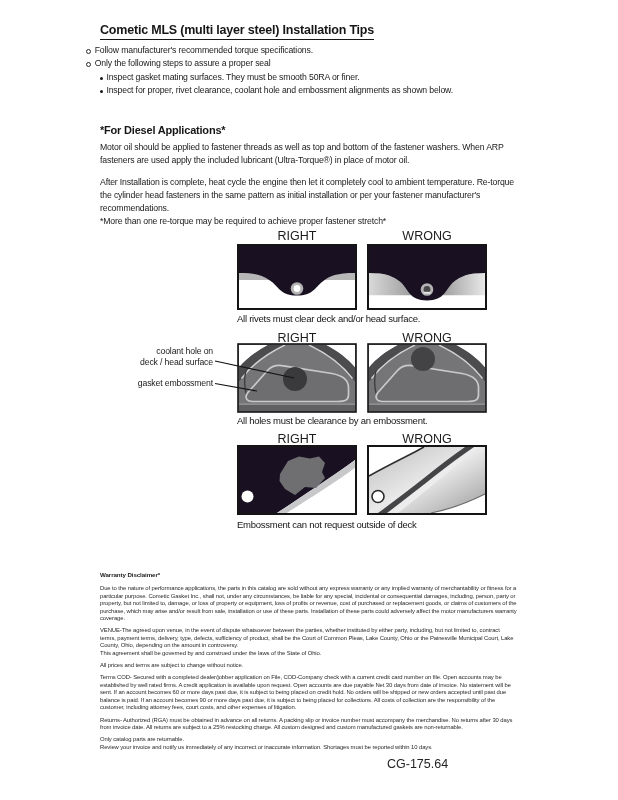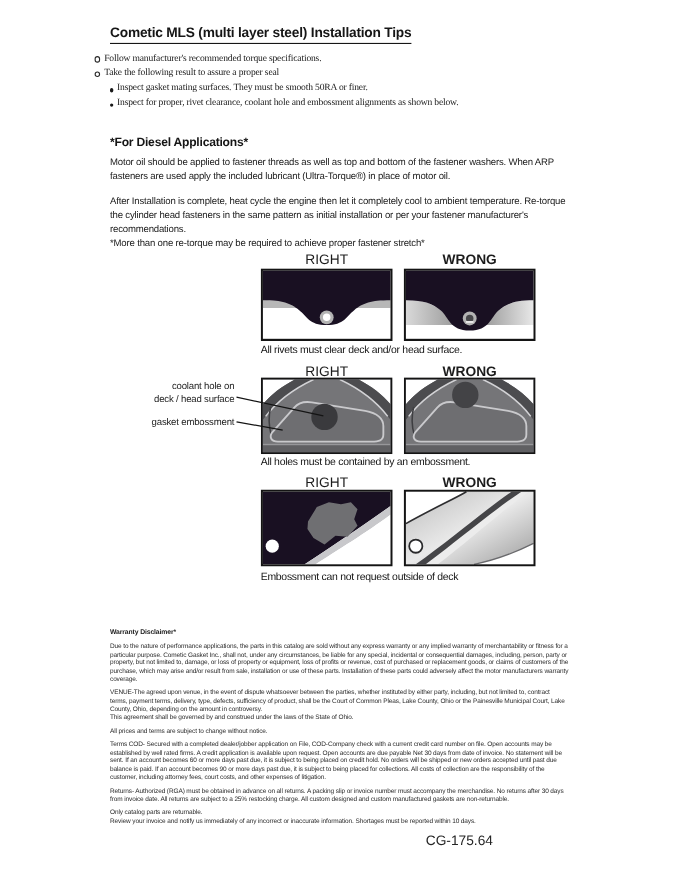--- a/index.html
+++ b/index.html
@@ -4,38 +4,38 @@
 <style>
   html,body{margin:0;padding:0;background:#fff;}
   .page{position:relative;width:618px;height:800px;background:#ffffff;overflow:hidden;
         font-family:"Liberation Sans","DejaVu Sans",sans-serif;color:#1e1e1e;}
   .abs{position:absolute;}
   
   .title{left:100px;top:23px;font-size:12.5px;font-weight:bold;letter-spacing:-0.2px;color:#161616;}
   .title .ul{display:inline-block;border-bottom:1.4px solid #161616;padding-bottom:1.5px;}
   
   .tips{left:86px;top:43px;width:470px;font-size:8.7px;letter-spacing:-0.15px;color:#202020;}
-  .tiprow{display:flex;align-items:flex-end;height:13.5px;font-family:Liberation Serif, serif;}
+  .tiprow{display:flex;align-items:center;height:13.5px;}
   .b-circle{flex:0 0 auto;width:3.2px;height:3.2px;border:1px solid #2a2a2a;border-radius:50%;margin:3.1px 3.5px 0 0;}
   .subrow{padding-left:14px;}
   .b-dot{flex:0 0 auto;width:3.4px;height:3.4px;background:#1a1a1a;border-radius:50%;margin:3.1px 3px 0 0;}
   
   .diesel-h{left:100px;top:124px;font-size:11px;font-weight:bold;letter-spacing:-0.2px;color:#161616;}
   .para{left:100px;width:414px;font-size:8.7px;line-height:13px;letter-spacing:-0.15px;color:#202020;}
   .p1{top:141px;}
   .p2{top:176px;}
   .note{top:215px;}
   
   .figrow{left:0;width:618px;}
   .row1{top:229px;height:101px;}
   .row2{top:330px;height:101px;}
   .row3{top:431px;height:115px;}
   .fig-label{position:absolute;width:120px;text-align:center;font-size:12.5px;color:#1b1b1b;}
   .lbl-left{left:237px;}
-  .lbl-right{left:367px;font-weight:bold;}
+  .lbl-right{left:367px;}
   .figbox{position:absolute;width:120px;}
   .box-left{left:237px;}
   .box-right{left:367px;}
   .caption{position:absolute;left:237px;font-size:9.5px;letter-spacing:-0.25px;color:#141414;line-height:11px;}
   .ann{position:absolute;left:80px;width:133px;text-align:right;font-size:8.7px;line-height:11px;letter-spacing:-0.15px;color:#1b1b1b;}
   .leader-svg{position:absolute;left:0;top:0;width:618px;height:101px;pointer-events:none;}
   
   .warranty{left:100px;top:571px;width:417px;font-size:5.9px;line-height:7.4px;letter-spacing:-0.1px;color:#2a2a2a;}
   .warranty .w-h{font-size:6.2px;font-weight:bold;color:#1c1c1c;margin-bottom:7px;}
   .warranty p{margin:0 0 5px 0;}
@@ -52,21 +52,21 @@
     <span class="ul">Cometic MLS (multi layer steel) Installation Tips</span>
   </div>
 
   <div class="abs tips">
     <div class="tiprow">
       <span class="b-circle"></span>
       <span>Follow manufacturer's recommended torque specifications.</span>
     </div>
     <div class="tiprow">
       <span class="b-circle"></span>
-      <span>Take the following result to assure a proper seal</span>
+      <span>Only the following steps to assure a proper seal</span>
     </div>
     <div class="tiprow subrow">
       <span class="b-dot"></span>
       <span>Inspect gasket mating surfaces.  They must be smooth 50RA or finer.</span>
     </div>
     <div class="tiprow subrow">
       <span class="b-dot"></span>
       <span>Inspect for proper, rivet clearance, coolant hole and embossment alignments as shown below.</span>
     </div>
   </div>
@@ -165,21 +165,21 @@
         <circle cx="56" cy="16" r="12" fill="#434346"></circle>
       </g>
       <rect x="1" y="1" width="118" height="68" fill="none" stroke="#141414" stroke-width="1.6"></rect>
     </svg>
 
     <svg class="leader-svg">
       <line x1="215" y1="31" x2="294" y2="48" stroke="#141414" stroke-width="1.1"></line>
       <line x1="215" y1="53.5" x2="257" y2="61" stroke="#141414" stroke-width="1.1"></line>
     </svg>
 
-    <div class="caption" style="top:85px">All holes must be contained by an embossment.</div>
+    <div class="caption" style="top:85px">All holes must be clearance by an embossment.</div>
   </div>
 
   <div class="abs figrow row3">
     <div class="fig-label lbl-left" style="top:1px">RIGHT</div>
     <div class="fig-label lbl-right" style="top:1px">WRONG</div>
 
     <svg class="figbox box-left" style="top:14px" viewBox="0 0 120 70">
       <rect x="1" y="1" width="118" height="68" fill="#ffffff"></rect>
       <path d="M2,2 L118,2 L118,15 C93,33 62,53.5 40,68 L2,68 Z" fill="#191022"></path>
       <path d="M40,68 C62,53.5 93,33 118,15 L118,23 C97,38.5 68,56.5 50,68 Z" fill="#c8c8cb"></path>

